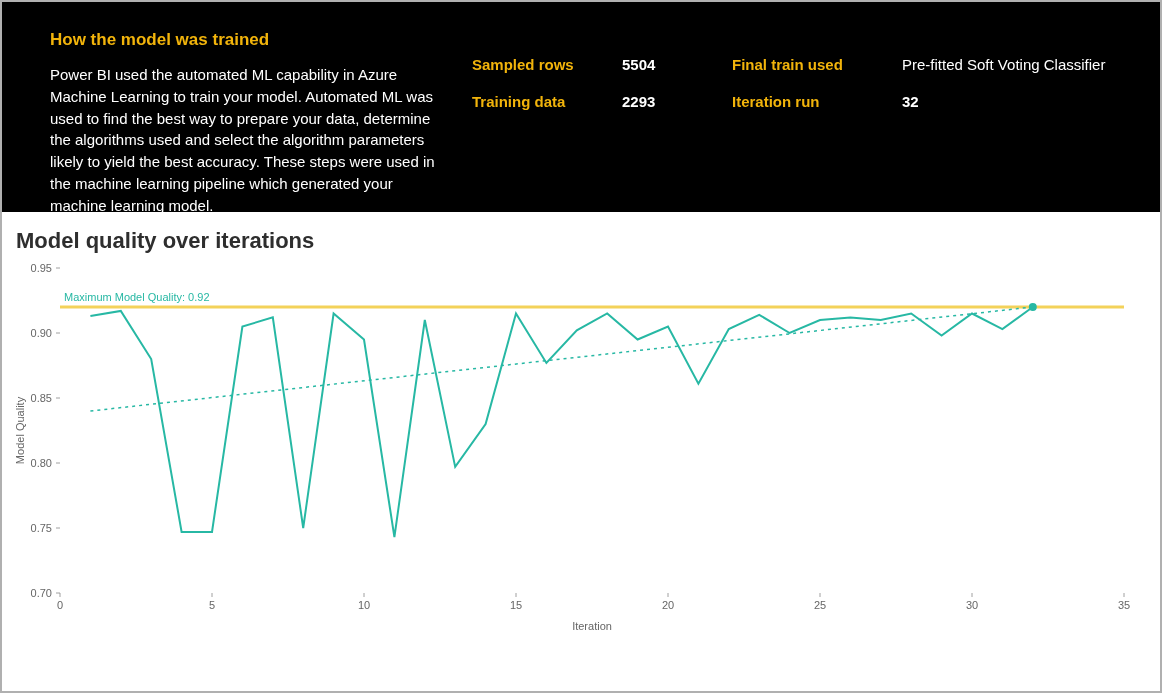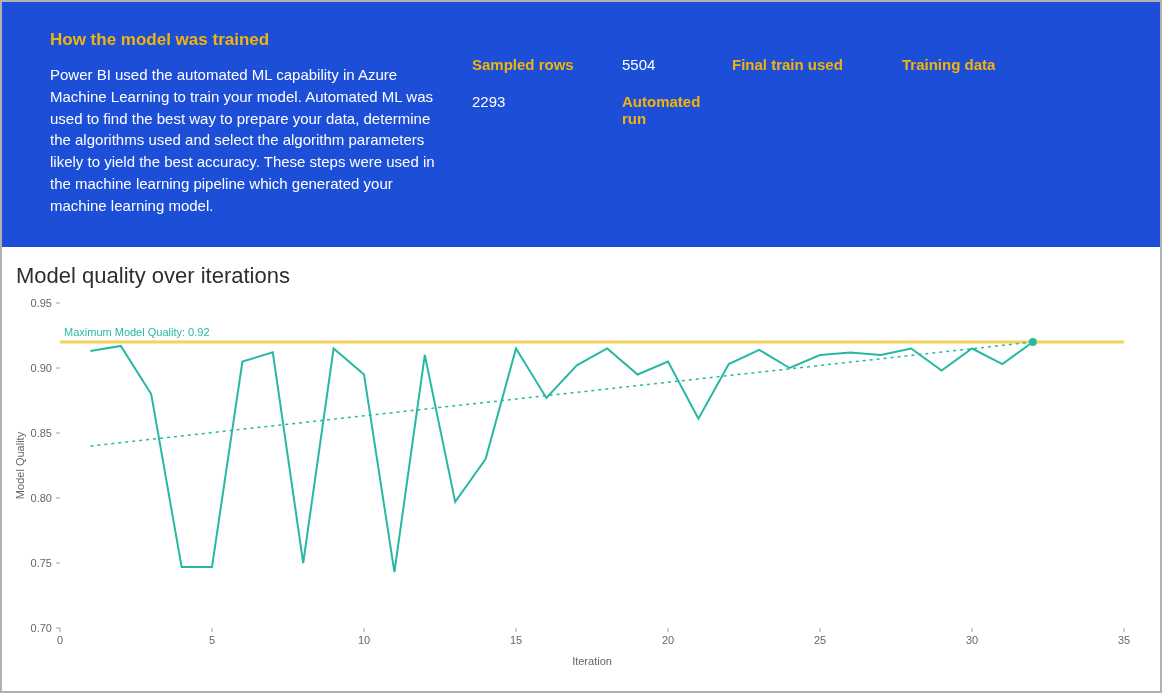--- a/index.html
+++ b/index.html
@@ -5,24 +5,24 @@
   * { box-sizing: border-box; margin: 0; padding: 0; }
   body {
     font-family: "Segoe UI", Arial, sans-serif;
     background: #fff;
     width: 1162px;
     height: 693px;
     border: 2px solid #b0b0b0;
     overflow: hidden;
   }
   .top-panel {
-    background: #1d4ed8;
+    background: #000000;
     color: #fff;
     padding: 28px 48px 40px 48px;
-    height: 245px;
+    height: 210px;
     display: flex;
   }
   .left-block { width: 515px; padding-right: 30px; }
   .section-title {
     color: #f2b40b;
     font-weight: 600;
     font-size: 17px;
     margin-bottom: 14px;
   }
   .section-body {
@@ -35,30 +35,30 @@
     display: grid;
     grid-template-columns: 130px 90px 150px 210px;
     column-gap: 20px;
     row-gap: 28px;
     align-content: start;
     padding-top: 26px;
     font-size: 15px;
     gap: 20px;
   }
   .m-label { color: #f2b40b; font-weight: 600; }
-  .m-value { color: #fff; font-weight: 400; }
+  .m-value { color: #fff; font-weight: 700; }
   .m-value.light { font-weight: 400; }
   .chart-panel {
     padding: 16px 10px 0 10px;
     height: 448px;
   }
   .chart-title {
     font-size: 22px;
     color: #2e2e2e;
-    font-weight: 400;
+    font-weight: 700;
     margin-left: 4px;
     margin-bottom: 4px;
   }
   .chart-wrap {
     position: relative;
     width: 1130px;
     height: 380px;
   }
   svg { display: block; }
 </style>
@@ -67,23 +67,25 @@
 
 <div class="top-panel">
   <div class="left-block">
     <div class="section-title">How the model was trained</div>
     <div class="section-body">Power BI used the automated ML capability in Azure Machine Learning to train your model. Automated ML was used to find the best way to prepare your data, determine the algorithms used and select the algorithm parameters likely to yield the best accuracy. These steps were used in the machine learning pipeline which generated your machine learning model.</div>
   </div>
   <div class="metrics">
     <div class="m-label">Sampled rows</div>
     <div class="m-value">5504</div>
     <div class="m-label">Final train used</div>
+    <div class="m-value light">Pre-fitted Soft Voting Classifier</div>
     <div class="m-label">Training data</div>
     <div class="m-value">2293</div>
-    <div class="m-label">Automated run</div>
+    <div class="m-label">Iteration run</div>
+    <div class="m-value">32</div>
   </div>
 </div>
 
 <div class="chart-panel">
   <div class="chart-title">Model quality over iterations</div>
   <div class="chart-wrap">
     <svg id="chart-svg" width="1130" height="380">
         <line x1="44" y1="335" x2="48" y2="335" stroke="#888" stroke-width="0.8"></line>
         <text x="40" y="339" text-anchor="end" font-size="11" fill="#666">0.70</text>
         <line x1="44" y1="269.99999999999994" x2="48" y2="269.99999999999994" stroke="#888" stroke-width="0.8"></line>

